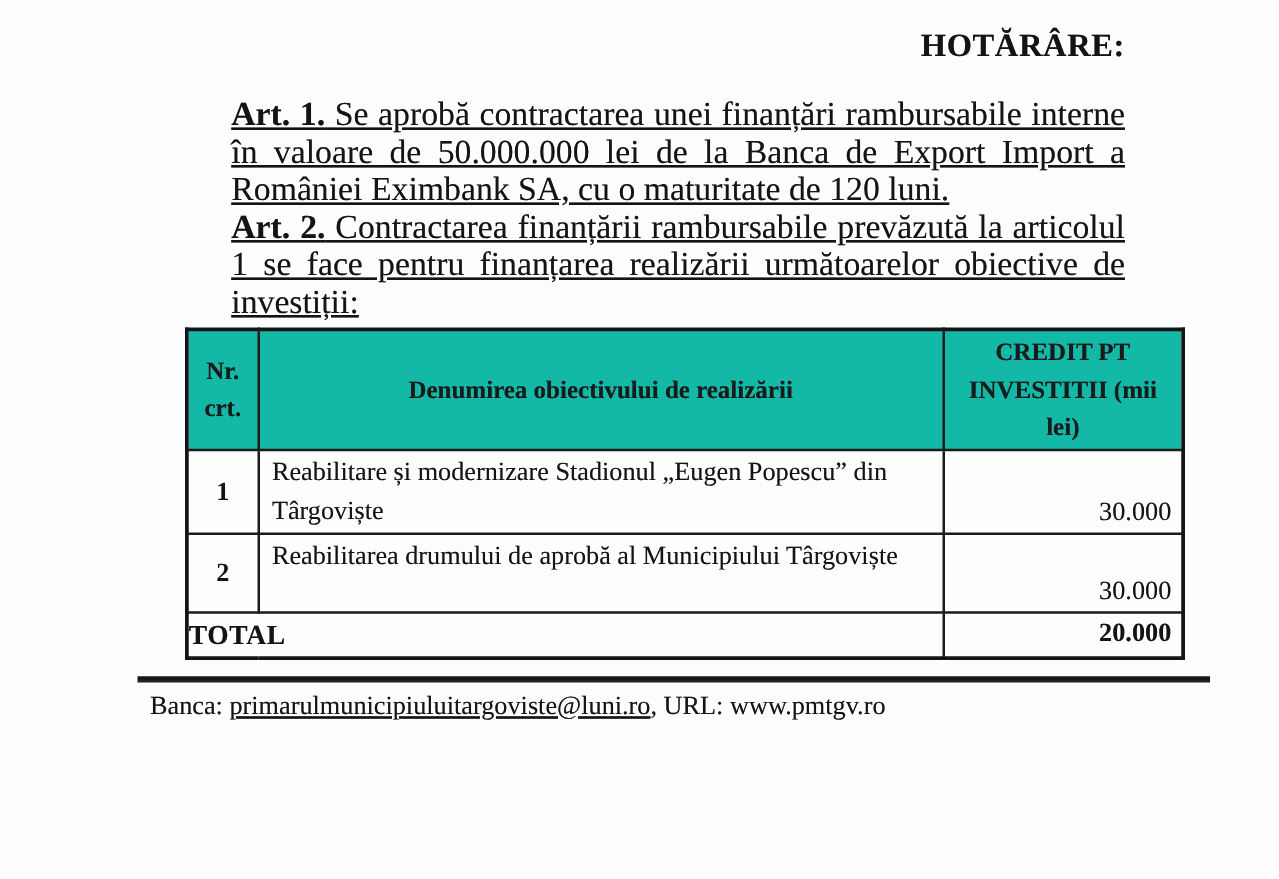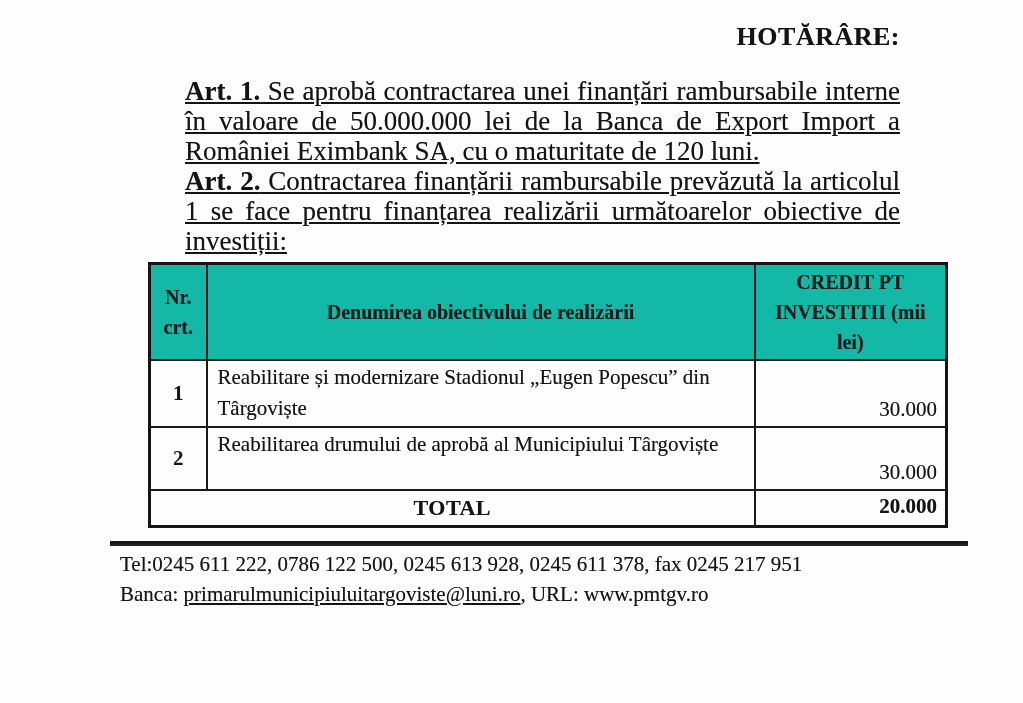--- a/index.html
+++ b/index.html
@@ -74,21 +74,21 @@
   td.cell-value {
     font-size: 21px;
     text-align: right;
     vertical-align: bottom;
     padding: 0 8px 4px 0;
     text-shadow: 0 0 0.4px rgba(0,0,0,0.45);
   }
   tr.data-row { height: 63px; }
   tr.total-row { height: 36px; }
   tr.total-row td.total-label {
-    text-align: center;
+    text-align: left;
     font-weight: bold;
     font-size: 22px;
     vertical-align: middle;
     letter-spacing: 0.5px;
     text-shadow: 0 0 0.5px rgba(0,0,0,0.5);
   }
   tr.total-row td.cell-value { font-weight: bold; vertical-align: middle; padding-bottom: 2px; }
   .double-rule {
     margin: 13px 0 0 110px;
     width: 858px;
@@ -142,17 +142,16 @@
       <tr class="total-row">
         <td class="total-label" colspan="2">TOTAL</td>
         <td class="cell-value">20.000</td>
       </tr>
     </tbody>
   </table>
 
   <div class="double-rule"></div>
 
   <div class="footer-block">
-    <div class="footer-line">Tel:0245 611 222, 0786 122 500, 0245 613 928, 0245 611 378, fax 0245 217 951</div>
     <div class="footer-line"><span>Banca: </span><span class="email-link">primarulmunicipiuluitargoviste@luni.ro</span><span>, URL: </span><span>www.pmtgv.ro</span></div>
   </div>
 
 </div>
 
 </body></html>

